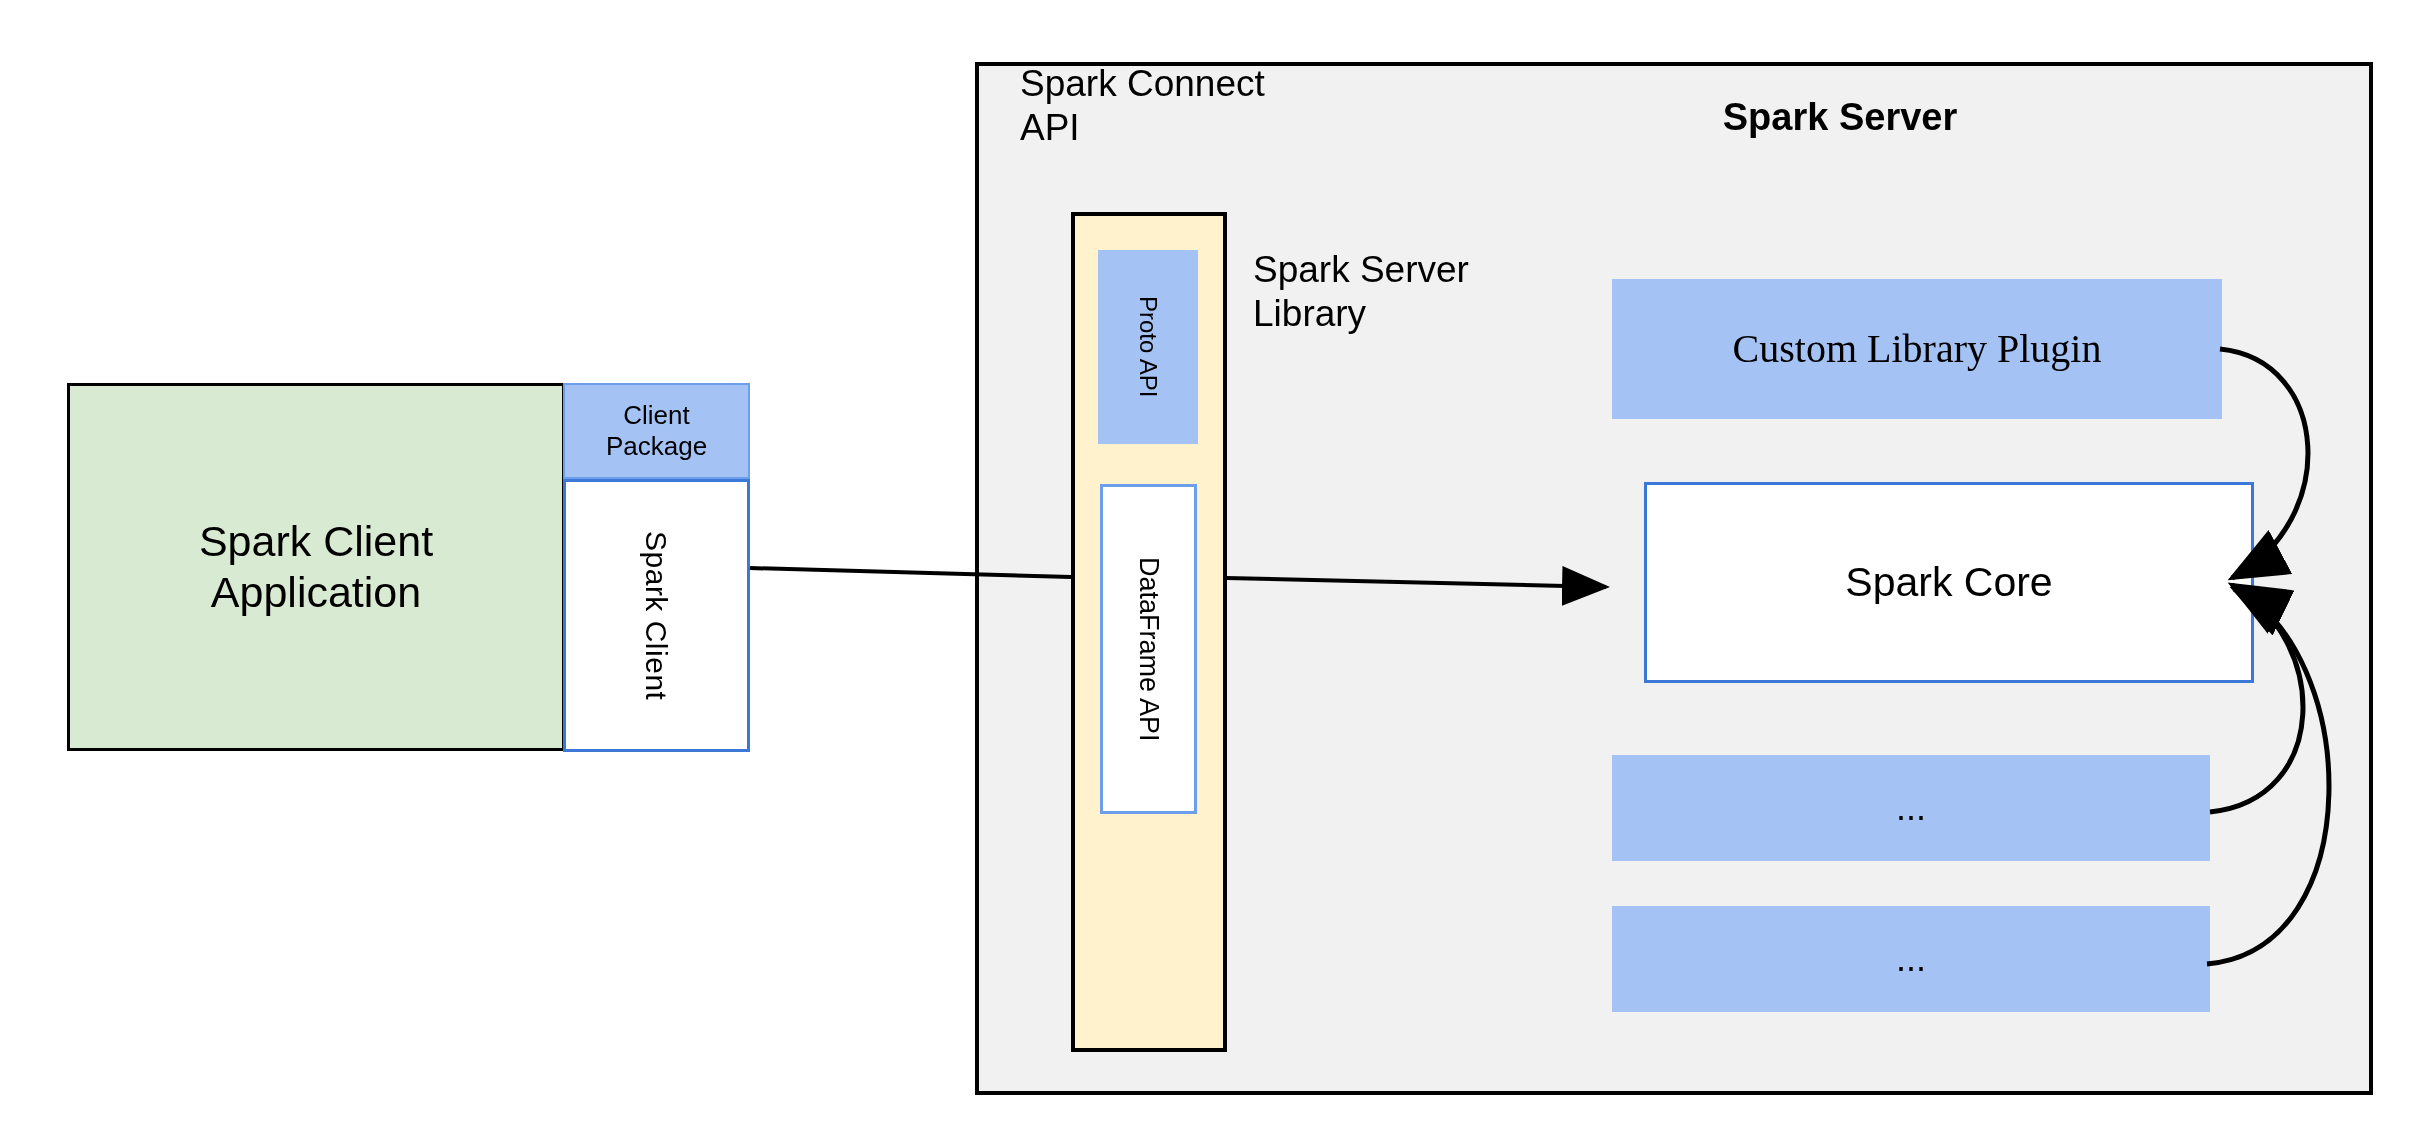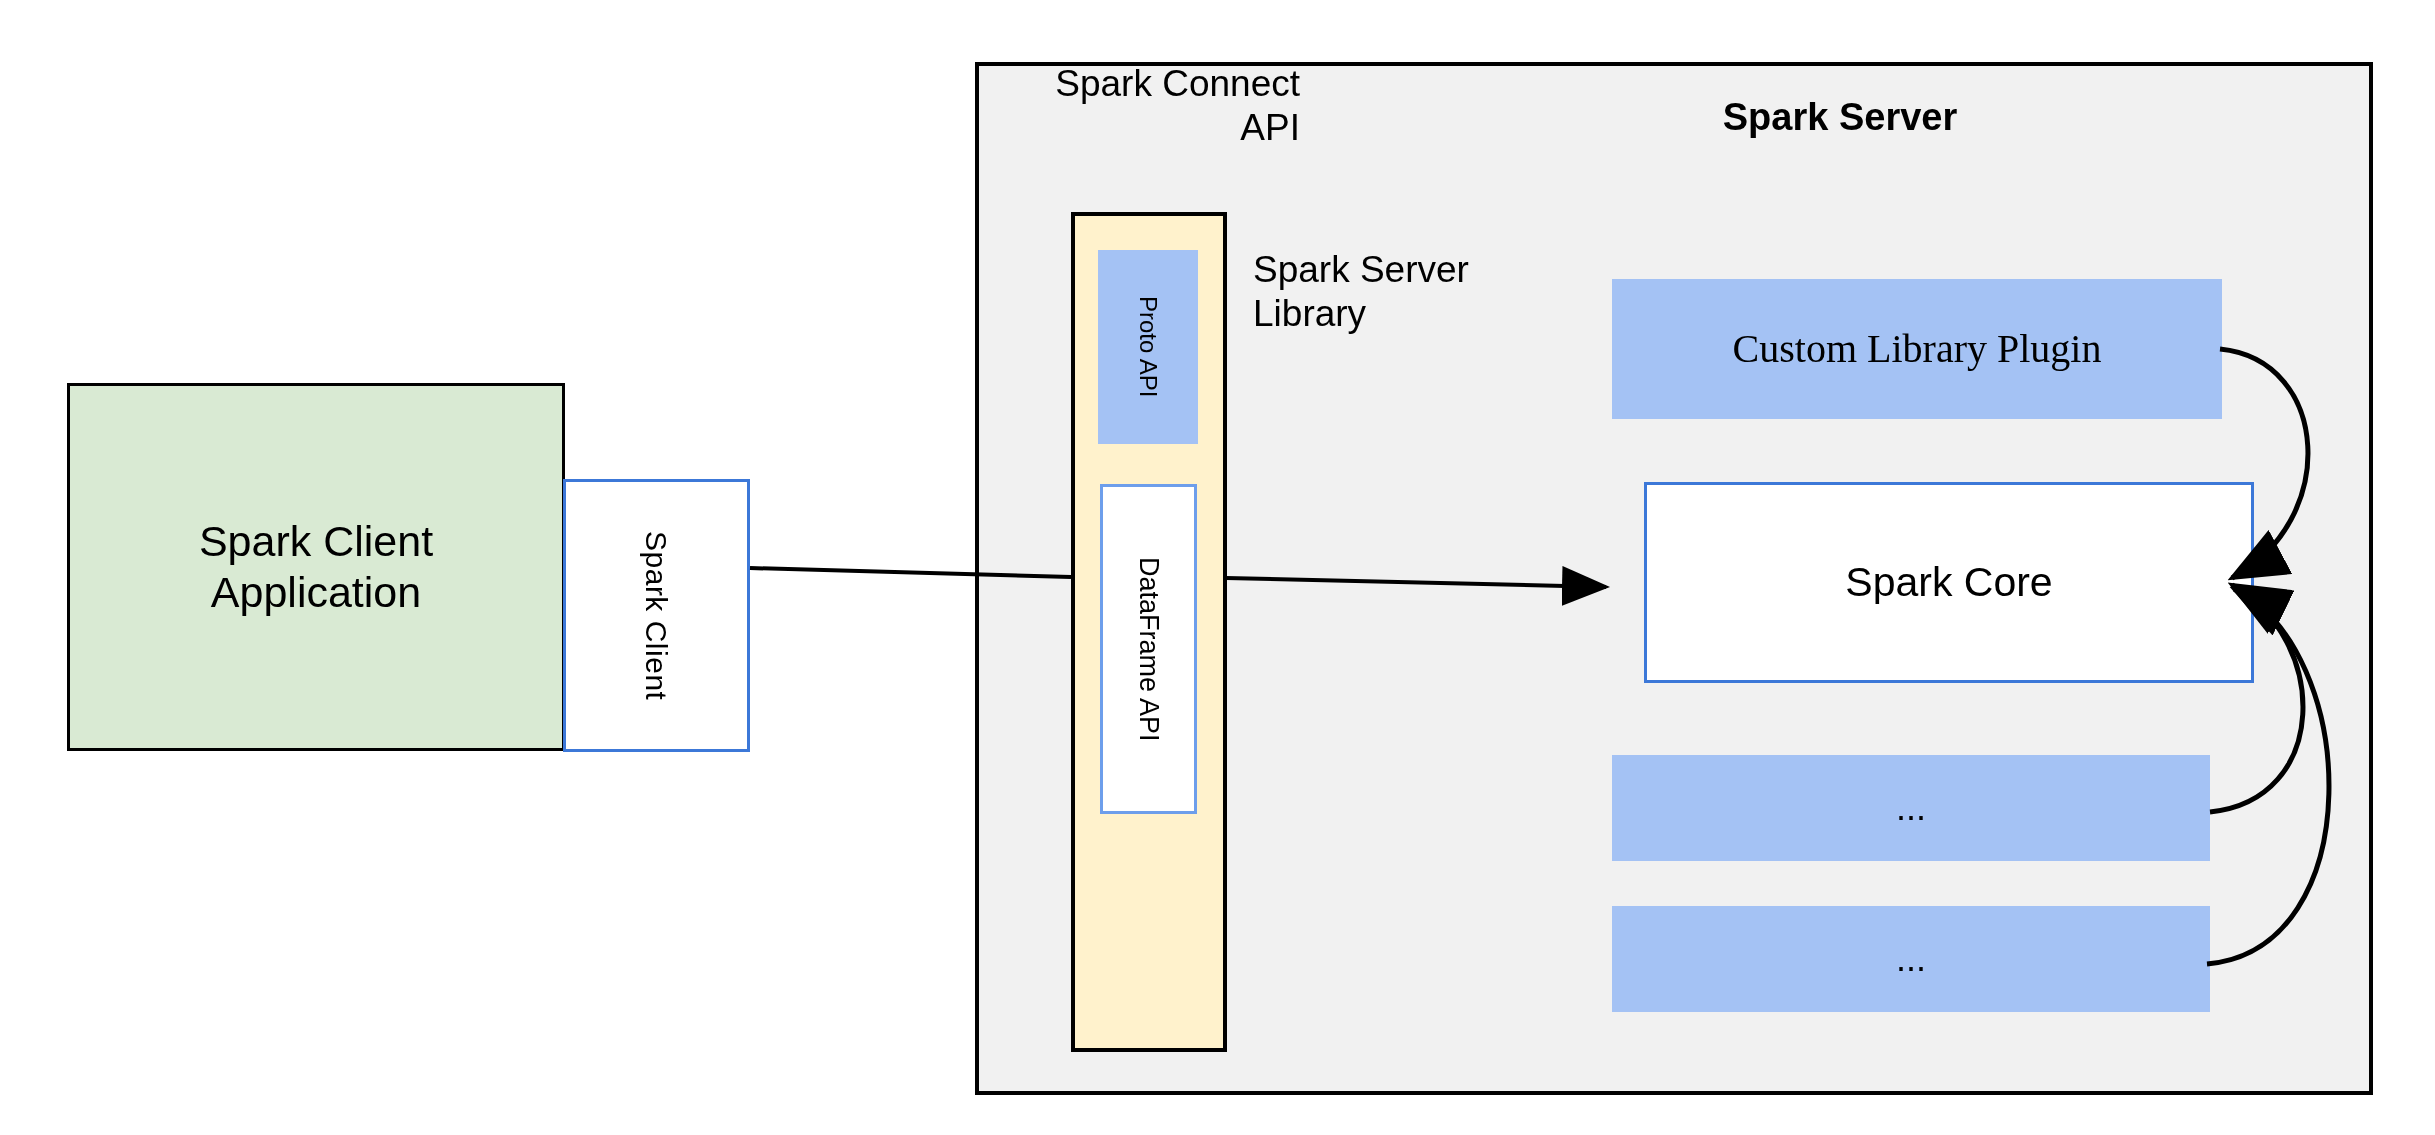--- a/index.html
+++ b/index.html
@@ -71,21 +71,21 @@
     left: 975px; top: 62px; width: 1398px; height: 1033px;
     background: #f1f1f1;
     border: 4px solid #000000;
     box-sizing: border-box;
     z-index: 1;
   }
 
   #spark-connect-api-label {
     left: 1020px; top: 62px; width: 280px;
     font-size: 37px;
-    text-align: right;
+    text-align: left;
     z-index: 4;
   }
 
   #spark-server-title {
     left: 1690px; top: 95px; width: 300px;
     font-size: 38px;
     font-weight: bold;
     text-align: center;
     z-index: 4;
   }
@@ -173,20 +173,24 @@
 
 <div id="canvas">
 
   <div id="spark-server-container"></div>
 
   <div class="box" id="client-app-box">
     <span class="txt">Spark Client
 Application</span>
   </div>
 
+  <div class="box" id="client-package-box">
+    <span class="txt">Client
+Package</span>
+  </div>
 
   <div class="box" id="spark-client-box">
     <span class="vtxt">Spark Client</span>
   </div>
 
   <div class="label" id="spark-connect-api-label">Spark Connect
 API</div>
 
   <div class="label" id="spark-server-title">Spark Server</div>
 

